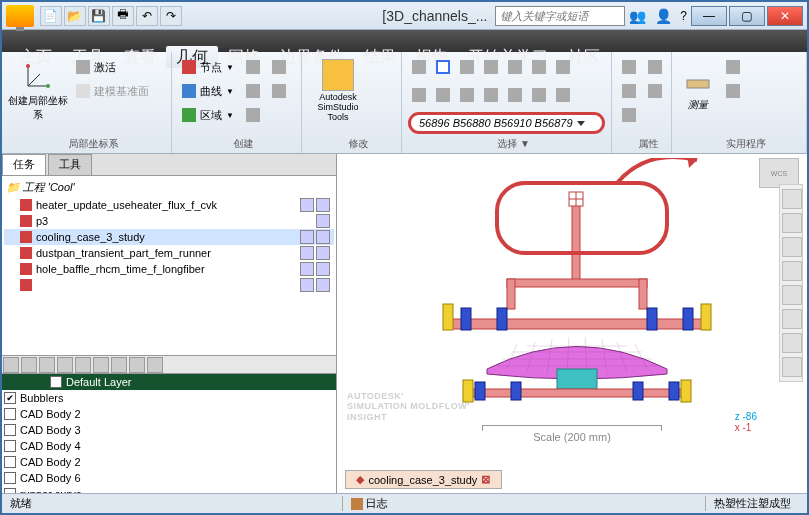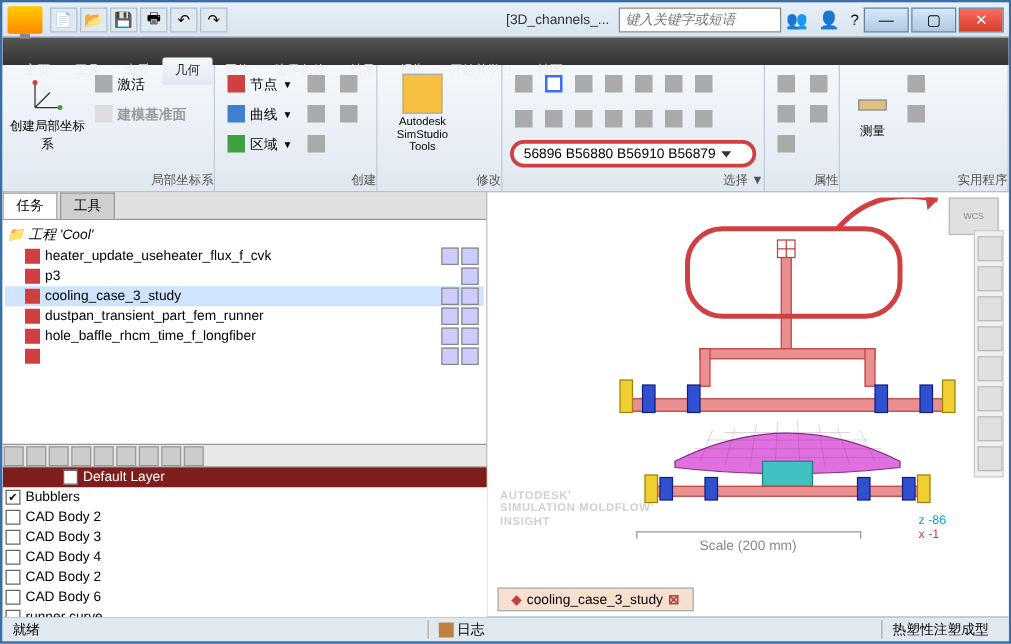--- a/index.html
+++ b/index.html
@@ -5,68 +5,68 @@
   * { box-sizing: border-box; margin: 0; padding: 0; }
   body { font-family: "Microsoft YaHei", Arial, sans-serif; font-size: 12px; background: #fff; width: 809px; height: 515px; overflow: hidden; border: 2px solid #3a6ea5; }
   
   
   .titlebar { height: 28px; background: linear-gradient(#e8f0f8,#d8e4f0); display: flex; align-items: center; padding: 0 4px; border-bottom: 1px solid #a0b0c0; }
   .titlebar .logo { width: 28px; height: 22px; background: linear-gradient(#ffcc00,#ff8800); border-radius: 2px; margin-right: 6px; position: relative; }
   .titlebar .logo::after { content:""; position:absolute; bottom:-4px; left:10px; width:8px; height:4px; background:#888; }
   .titlebar .qat { display:flex; gap:2px; }
   .titlebar .qat .btn { width:22px; height:20px; background:#e0e8f0; border:1px solid #b0c0d0; display:flex; align-items:center; justify-content:center; }
   .titlebar .spacer { flex:1; }
-  .titlebar .title { font-size:11px; color:#333; margin: 0 8px; }
+  .titlebar .title { font-size:14px; color:#333; margin: 0 8px; }
   .titlebar .search { width:130px; height:20px; border:1px solid #888; font-size:11px; padding:0 4px; color:#888; font-style:italic; }
   .titlebar .winbtns { display:flex; gap:2px; margin-left:auto; }
   .titlebar .winbtn { width:36px; height:20px; background:linear-gradient(#d8e8f8,#b0c8e0); border:1px solid #6080a0; text-align:center; line-height:18px; }
   .titlebar .winbtn.close { background:linear-gradient(#ff6b5b,#d4402e); color:#fff; }
   .people-icon { margin:0 4px; color:#3a6ea5; font-size:14px; }
   
   
   .menubar { height:22px; background:linear-gradient(#555,#333); display:flex; align-items:center; padding:0 8px; }
-  .menubar .mitem { color:#eee; padding:0 10px; font-size:10px; height:22px; line-height:22px;margin-top:32px; }
+  .menubar .mitem { color:#eee; padding:0 10px; font-size:16px; height:22px; line-height:22px;margin-top:32px; }
   .menubar .mitem.active { background:linear-gradient(#f4f8fc,#e0e8f0); color:#222; border-radius:2px 2px 0 0; }
   
   
   .ribbon { height:102px; background:linear-gradient(#f4f8fc,#e0e8f0); border-bottom:1px solid #a0b0c0; display:flex; }
   .rgroup { border-right:1px solid #c0ccd8; padding:4px 6px 0 6px; display:flex; flex-direction:column; position:relative; }
-  .rgroup-label { position:absolute; bottom:2px; left:14px; right:0; text-align:right; font-size:10px; color:#555; }
+  .rgroup-label { position:absolute; bottom:2px; left:14px; right:0; text-align:center; font-size:10px; color:#555; }
   .rcontent { flex:1; display:flex; align-items:flex-start; gap:4px; }
   .rbtn-big { width:60px; height:70px; display:flex; flex-direction:column; align-items:center; justify-content:center; gap:2px; }
   .rbtn-big .ricon { width:32px; height:32px; background:#f8c040; border:1px solid #aaa; }
   .rbtn-sm { height:22px; padding:0 4px; display:flex; align-items:center; gap:4px; font-size:11px; }
   .rbtn-sm .dot { width:14px; height:14px; background:#aaa; }
   .rcol { display:flex; flex-direction:column; gap:2px; }
-  .selection-box { border:3px solid #d04040; border-radius:22px; padding:2px 8px; font-size:11px; background:#fff; display:flex; align-items:center; height:22px; white-space:nowrap; position:relative; }
+  .selection-box { border:3px solid #d04040; border-radius:22px; padding:2px 8px; font-size:11px; background:#fff; display:flex; align-items:center; height:22px; white-space:nowrap; position:relative;font-style:italic; }
   .dropdown-caret { display:inline-block; width:0; height:0; border-left:4px solid transparent; border-right:4px solid transparent; border-top:5px solid #333; margin-left:4px; }
   
   
   .main { display:flex; height:calc(515px - 28px - 22px - 102px - 20px - 4px); }
   
   
-  .left { width:388px; border-right:1px solid #999; display:flex; flex-direction:column; }
+  .left { width:335px; border-right:1px solid #999; display:flex; flex-direction:column; }
   .tabs { height:22px; display:flex; background:#e0e0e0; border-bottom:1px solid #999; }
   .tab { padding:2px 10px; border:1px solid #999; border-bottom:none; background:#fff; margin-right:2px; font-size:11px; }
   .tab.inactive { background:#d0d0d0; }
   .tree { flex:1; overflow:auto; background:#fff; font-size:11px; padding:2px; }
   .tree-root { font-weight:normal; padding:2px;font-style:italic; }
   .tree-item { display:flex; align-items:center; padding:1px 4px 1px 16px; gap:4px; }
   .tree-item.sel { background:#d0e4ff; }
   .tree-icon { width:12px; height:12px; background:#888; }
   .tree-icon.red { background:#d04040; }
   .tree-badges { margin-left:auto; display:flex; gap:2px; }
   .tree-badge { width:14px; height:14px; border:1px solid #888; background:#ccf; }
   
   .layer-toolbar { height:18px; background:#e8e8e8; border-top:1px solid #999; display:flex; gap:2px; padding:1px; }
   .layer-toolbar .lt-btn { width:16px; height:16px; background:#ccc; border:1px solid #999; }
   
   .layers { height:120px; overflow:auto; border-top:1px solid #999; background:#fff; font-size:11px; }
   .layer-row { display:flex; align-items:center; padding:0 2px; height:16px; gap:4px; }
-  .layer-row.default { background:#7f1d1d; color:#fff;padding-left:48px; }
+  .layer-row.default { background:#14532d; color:#fff;padding-left:48px; }
   .layer-chk { width:12px; height:12px; border:1px solid #666; background:#fff; display:inline-block; text-align:center; line-height:10px; font-size:9px; }
   .layer-chk.checked::before { content:"✔"; color:#000; }
   
   
   .viewport { flex:1; position:relative; background:#fff; }
   .vp-tabs { position:absolute; bottom:4px; left:8px; display:flex; }
   .vp-tab { padding:2px 10px; background:#f8e0d0; border:1px solid #aaa; font-size:11px; display:flex; align-items:center; gap:4px; }
   .vp-close { color:#c04040; cursor:pointer; font-weight:bold; }
   
   .watermark { position:absolute; left:10px; bottom:70px; font-size:9px; line-height:1.2; color:#d0d0d0; font-weight:bold; letter-spacing:0.5px; }
@@ -140,21 +140,21 @@
             <circle cx="6" cy="6" r="2" fill="#d04040"></circle>
             <circle cx="26" cy="26" r="2" fill="#40a040"></circle>
           </svg>
         <span style="font-size:10px;text-align:center;">创建局部坐标系</span>
       </div>
       <div class="rcol">
         <div class="rbtn-sm">
             <span class="dot"></span>
             <span>激活</span>
           </div>
-        <div class="rbtn-sm" style="color:#999;font-weight:bold;">
+        <div class="rbtn-sm" style="color:#999;">
             <span class="dot" style="background:#ddd;"></span>
             <span>建模基准面</span>
           </div>
       </div>
     </div>
     <div class="rgroup-label">局部坐标系</div>
   </div>
 
   <div class="rgroup" style="width:130px;">
     <div class="rcontent">
@@ -285,21 +285,21 @@
         <div class="rbtn-sm">
             <span class="dot"></span>
           </div>
       </div>
     </div>
     <div class="rgroup-label">属性</div>
   </div>
 
   <div class="rgroup" style="flex:1;">
     <div class="rcontent">
-      <div class="rbtn-big" style="width:40px;">
+      <div class="rbtn-big" style="width:40px;font-style:italic;">
         <svg width="26" height="26">
             <rect x="2" y="10" width="22" height="8" fill="#e0c080" stroke="#888"></rect>
           </svg>
         <span style="font-size:10px;">测量</span>
       </div>
       <div class="rcol">
         <div class="rbtn-sm">
             <span class="dot"></span>
           </div>
         <div class="rbtn-sm">

